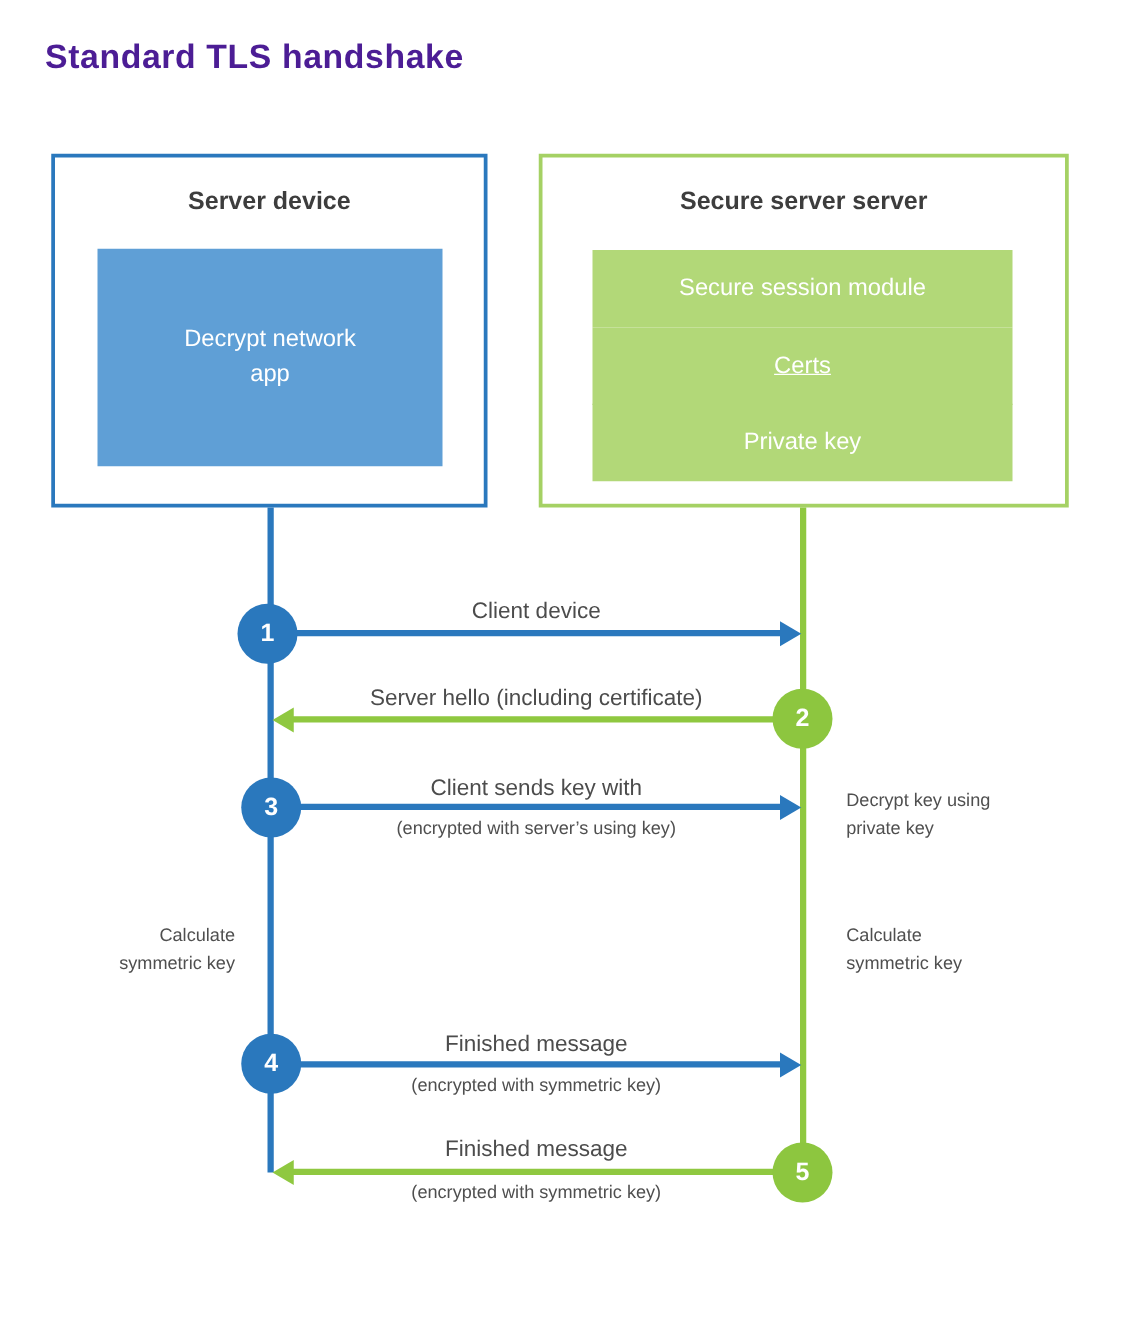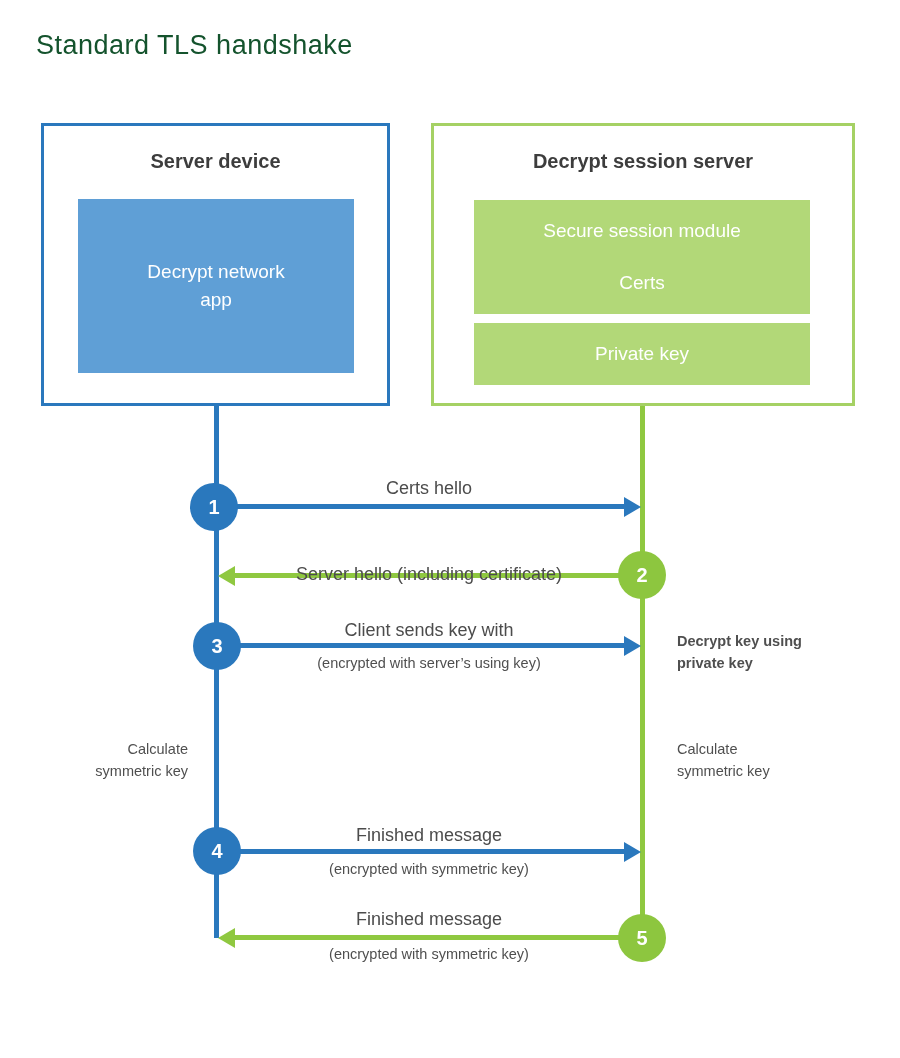--- a/index.html
+++ b/index.html
@@ -10,22 +10,22 @@
     height: 1058px;
     background: #ffffff;
     overflow: hidden;
   }
   .abs { position: absolute; }
 
   
   .page-title {
     left: 36px; top: 30px;
     font-size: 27px;
-    font-weight: 400;
-    color: #14532d;
+    font-weight: 700;
+    color: #4c1d95;
     letter-spacing: 0.5px;
   }
 
   
   .actor-box { box-sizing: border-box; background: #ffffff; }
   .client-box {
     left: 41px; top: 123px; width: 349px; height: 283px;
     border: 3px solid #2a78bd;
   }
   .server-box {
@@ -44,21 +44,21 @@
     color: #ffffff; font-size: 19px; line-height: 1.5;
     text-align: center; white-space: pre-line;
   }
   .server-bar {
     left: 474px; width: 336px; height: 62px;
     background: #b2d878;
     display: flex; align-items: center; justify-content: center;
     color: #ffffff; font-size: 19px;
   }
   .bar-1 { top: 200px; }
-  .bar-2 { top: 252px; }
+  .bar-2 { top: 262px; text-decoration: underline; }
   .bar-3 { top: 323px; }
 
   
   .lifeline { width: 5px; }
   .lifeline-client { left: 214px; top: 406px; height: 532px; background: #2a78bd; }
   .lifeline-server { left: 640px; top: 406px; height: 512px; background: #8fc840; }
 
   
   .msg-line { height: 5px; }
   .msg-line.blue { background: #2a78bd; }
@@ -95,63 +95,63 @@
   
   .msg-label {
     transform: translateX(-50%);
     font-size: 18px; color: #4c4c4c; white-space: nowrap;
   }
   .msg-sublabel {
     transform: translateX(-50%);
     font-size: 14.5px; color: #4f4f4f; white-space: nowrap;
   }
   .label-1 { left: 429px; top: 478px; }
-  .label-2 { left: 429px; top: 548px; margin-top: 16px; }
+  .label-2 { left: 429px; top: 548px; }
   .label-3 { left: 429px; top: 620px; }
   .sub-3   { left: 429px; top: 655px; }
   .label-4 { left: 429px; top: 825px; }
   .sub-4   { left: 429px; top: 861px; }
   .label-5 { left: 429px; top: 909px; }
   .sub-5   { left: 429px; top: 946px; }
 
   
   .side-note {
     font-size: 14.5px; color: #4f4f4f; line-height: 22px;
     white-space: pre-line;
   }
-  .note-decrypt { left: 677px; top: 630px; font-weight: bold; }
+  .note-decrypt { left: 677px; top: 630px; }
   .note-calc-left { left: 48px; top: 738px; width: 140px; text-align: right; }
   .note-calc-right { left: 677px; top: 738px; }
 </style>
 </head>
 <body>
 
 <div id="canvas">
 
   <div class="abs page-title">Standard TLS handshake</div>
 
   <div class="abs actor-box client-box">
     <div class="abs actor-title">Server device</div>
   </div>
   <div class="abs client-app-rect">Decrypt network
 app</div>
 
   <div class="abs actor-box server-box">
-    <div class="abs actor-title">Decrypt session server</div>
+    <div class="abs actor-title">Secure server server</div>
   </div>
   <div class="abs server-bar bar-1">Secure session module</div>
   <div class="abs server-bar bar-2">Certs</div>
   <div class="abs server-bar bar-3">Private key</div>
 
   <div class="abs lifeline lifeline-client"></div>
   <div class="abs lifeline lifeline-server"></div>
 
   <div class="abs msg-line blue line-1"></div>
   <div class="abs arrowhead right head-1"></div>
-  <div class="abs msg-label label-1">Certs hello</div>
+  <div class="abs msg-label label-1">Client device</div>
   <div class="abs step-circle blue circle-1">1</div>
 
   <div class="abs msg-line green line-2"></div>
   <div class="abs arrowhead left head-2"></div>
   <div class="abs msg-label label-2">Server hello (including certificate)</div>
   <div class="abs step-circle green circle-2">2</div>
 
   <div class="abs msg-line blue line-3"></div>
   <div class="abs arrowhead right head-3"></div>
   <div class="abs msg-label label-3">Client sends key with</div>

